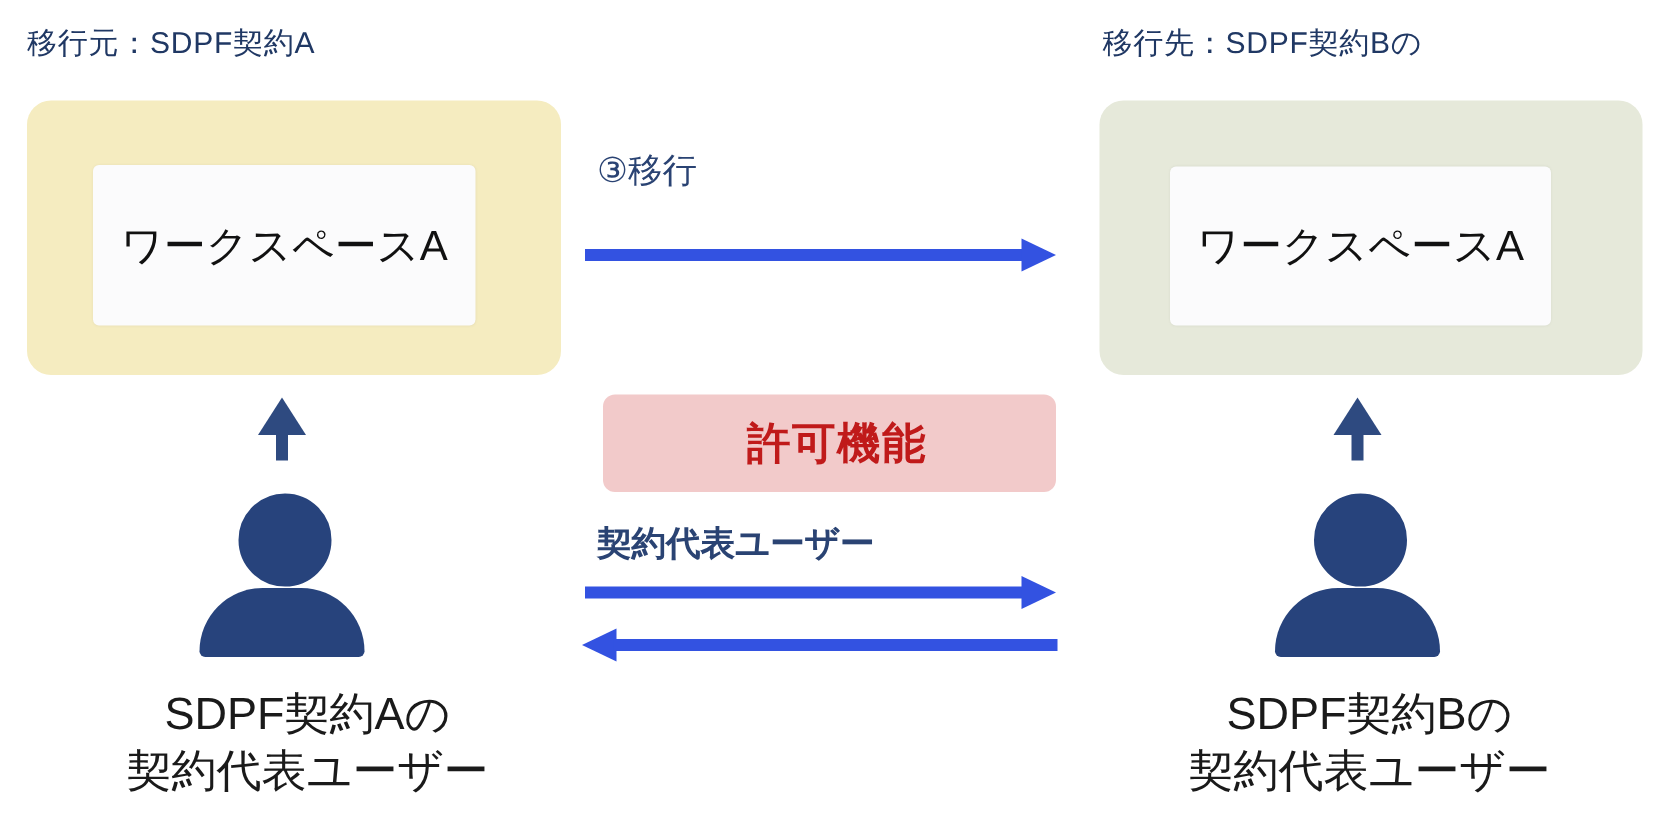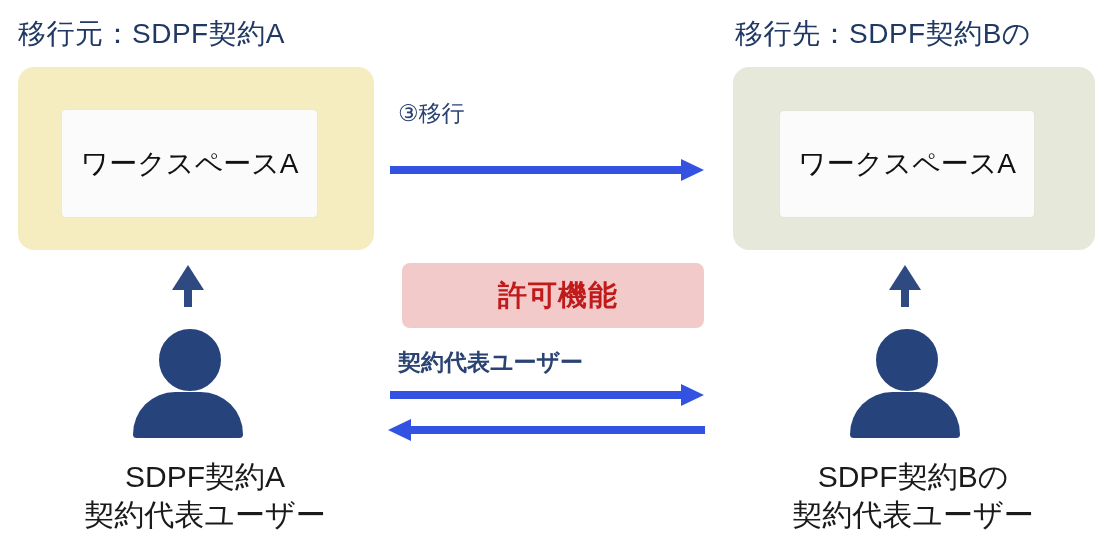--- a/index.html
+++ b/index.html
@@ -2,21 +2,21 @@
 <html><head>
 <meta charset="utf-8">
 <style>
   html,body{margin:0;padding:0;background:#ffffff;}
   .canvas{
     position:relative;width:1103px;height:551px;background:#ffffff;overflow:hidden;
     font-family:"Liberation Sans","DejaVu Sans",sans-serif;
   }
   .abs{position:absolute;}
   
-  .section-title{font-size:28px;color:#203864;letter-spacing:0.5px;white-space:nowrap;}
+  .section-title{font-size:20px;color:#203864;letter-spacing:0.5px;white-space:nowrap;}
   
   .panel{border-radius:16px;padding-left:12px;}
   .panel-source{left:18px;top:67px;width:344px;height:183px;background:#f5ecc0;}
   .panel-dest{left:733px;top:67px;width:350px;height:183px;background:#e6e9da;}
   .workspace-box{
     background:#fbfbfc;border-radius:4px;display:flex;align-items:center;justify-content:center;
     font-size:28px;color:#111111;box-shadow:0 0 2px rgba(0,0,0,0.06);
   }
   .ws-src{left:44px;top:43px;width:255px;height:107px;}
   .ws-dst{left:47px;top:44px;width:254px;height:106px;}
@@ -97,21 +97,21 @@
   <div class="abs up-arrow" style="left:889px;top:265px;">
     <div class="up-head"></div>
     <div class="up-stem"></div>
   </div>
   <div class="abs person" style="left:850px;top:326px;">
     <div class="person-head"></div>
     <div class="person-body"></div>
   </div>
 
   <div class="abs caption" style="left:35px;top:458px;width:340px;">
-    <div>SDPF契約A</div>
+    <div>SDPF契約Aの</div>
     <div>契約代表ユーザー</div>
   </div>
   <div class="abs caption" style="left:753px;top:458px;width:320px;">
     <div>SDPF契約Bの</div>
     <div>契約代表ユーザー</div>
   </div>
 
 </div>
 
 </body></html>

